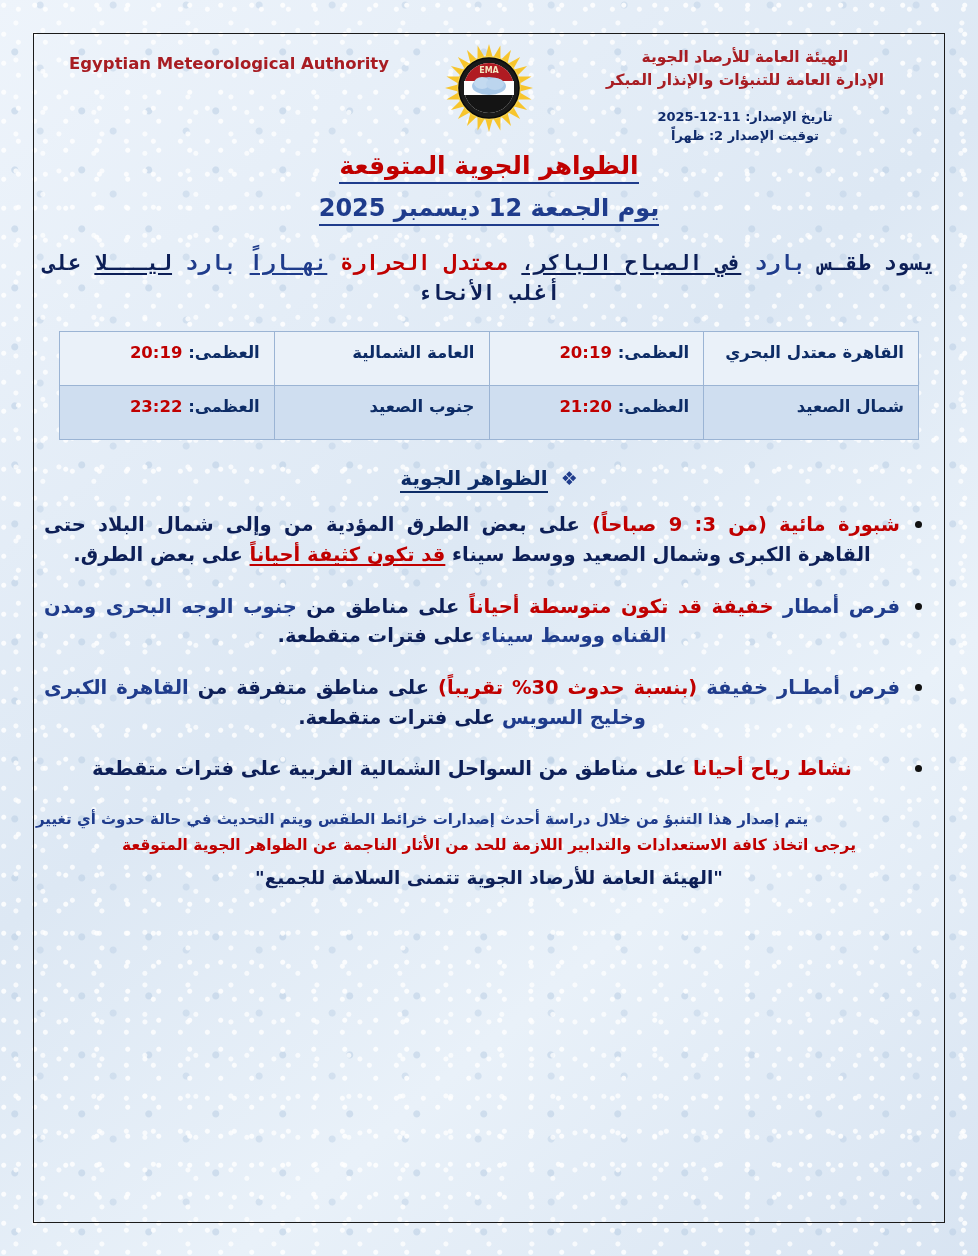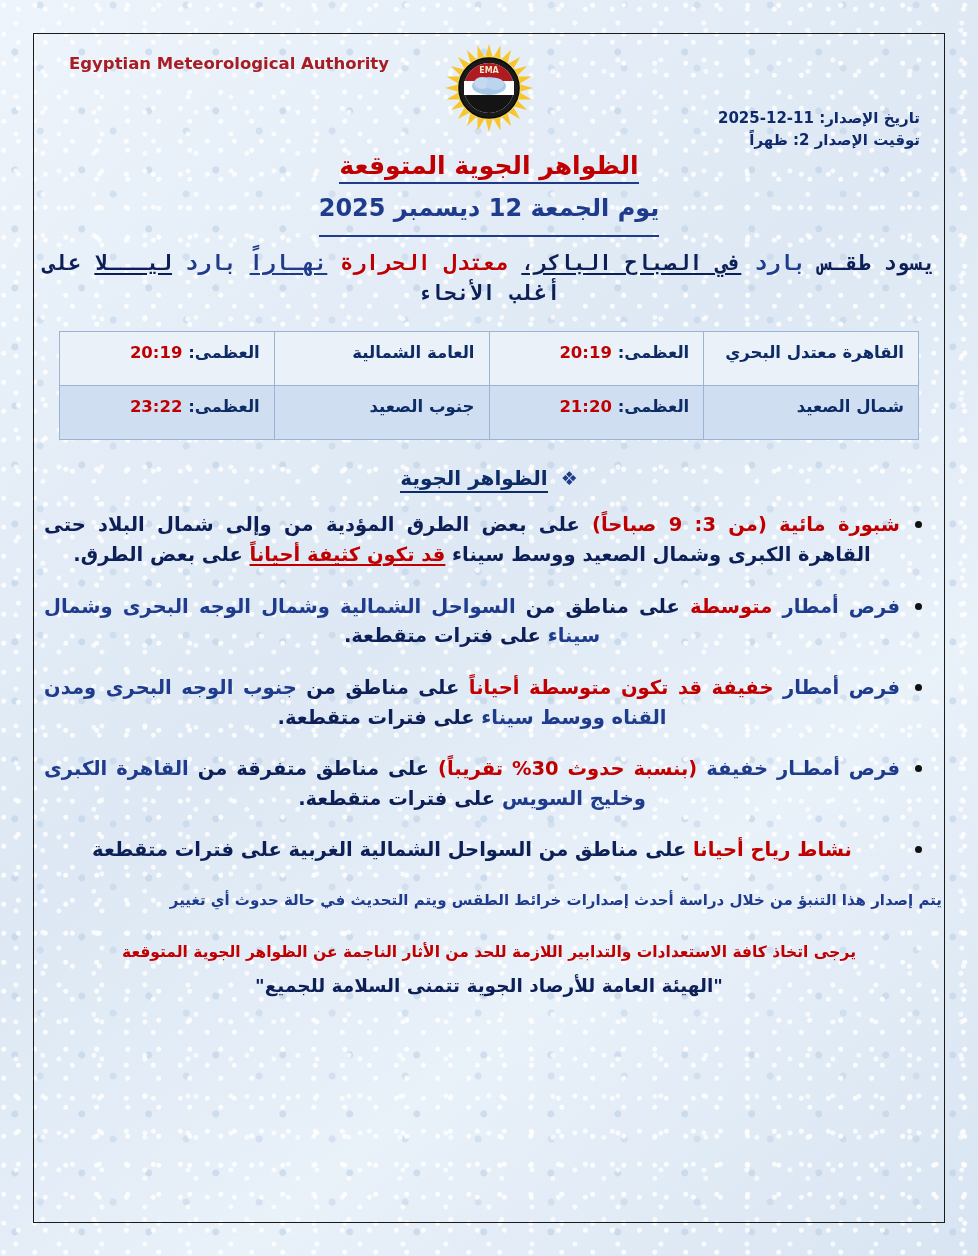--- a/index.html
+++ b/index.html
@@ -80,23 +80,24 @@
     color: #a81d23;
     font-weight: bold;
     font-size: 15.5px;
     line-height: 1.5;
   }
   .hdr-date {
     position: absolute;
     right: 22px;
     top: 72px;
     width: 350px;
+    text-align: center;
     color: #0f2a6b;
     font-weight: bold;
-    font-size: 15px;
+    font-size: 13px;
     line-height: 1.45;
     direction: rtl;
   }
   .hdr-date .lbl { unicode-bidi: isolate; }
 
   
   .logo-wrap {
     position: absolute;
     left: 50%;
     top: 6px;
@@ -123,21 +124,21 @@
   .title-sub {
     margin-top: 12px;
     text-align: center;
     color: #1f3c8c;
     font-weight: bold;
     font-size: 24px;
     line-height: 1.25;
   }
   .title-sub span {
     border-bottom: 2.5px solid #1f3c8c;
-    padding-bottom: 13px;
+    padding-bottom: 2px;
   }
 
   
   .summary {
     margin-top: 26px;
     text-align: center;
     font-size: 21.5px;
     font-weight: bold;
     color: #0d1f57;
     line-height: 1.4;
@@ -215,28 +216,27 @@
   }
   .bullets .red   { color: #c00000; }
   .bullets .blue  { color: #1f3c8c; }
   .bullets .navy  { color: #0d1f57; }
   .bullets .u     { text-decoration: underline; text-underline-offset: 3px; text-decoration-thickness: 1.5px; }
   .bullets li.single { text-align: center; text-align-last: center; padding-right: 26px; }
 
   
   .footer-note {
     margin-top: 22px;
-    text-align: right;
+    text-align: left;
     color: #1f3c8c;
     font-weight: bold;
     font-size: 15px;
     line-height: 1.75;
   }
   .footer-warn {
-    margin-top: 26px;
     text-align: center;
     font-weight: bold;
     line-height: 1.7;
   }
   .footer-warn .l1 { color: #c00000; font-size: 15.5px; display: block; }
   .footer-warn .l2 { color: #0d1f57; font-size: 18.5px; display: block; margin-top: 4px; }
 </style>
 </head>
 <body>
 
@@ -293,20 +293,22 @@
           <rect x="21" y="39" width="50" height="14" fill="#fdfdfd"></rect>
           <ellipse cx="46" cy="44" rx="17" ry="9" fill="#a8c8e8"></ellipse>
           <ellipse cx="39" cy="41" rx="8" ry="6" fill="#c3daf0"></ellipse>
           <ellipse cx="52" cy="42" rx="9" ry="6" fill="#bcd5ee"></ellipse>
           <text x="46" y="31" text-anchor="middle" font-family="'DejaVu Sans', sans-serif" font-size="8" font-weight="bold" fill="#f2e6c0">EMA</text>
           <circle cx="46" cy="46" r="30" fill="none" stroke="#0b0b0b" stroke-width="1.6"></circle>
         </svg>
       </div>
 
       <div class="hdr-ar">
+        <div>الهيئة العامة للأرصاد الجوية</div>
+        <div>الإدارة العامة للتنبؤات والإنذار المبكر</div>
       </div>
 
       <div class="hdr-date">
         <div>
           <span class="lbl">تاريخ الإصدار:</span>
           <span class="lbl">2025-12-11</span>
         </div>
         <div>
           <span class="lbl">توقيت الإصدار</span><span>&nbsp;</span><span class="lbl">2: ظهراً</span>
         </div>
@@ -360,21 +362,20 @@
       </tbody>
     </table>
 
     <div class="phen-head">
       <span class="bullet">❖</span>
       <span class="txt">الظواهر الجوية</span>
     </div>
 
     <ul class="bullets" id="phenomena-list">
         <li><span class="red">شبورة مائية (من 3: 9 صباحاً)</span><span class="navy"> على بعض الطرق المؤدية من وإلى شمال البلاد حتى القاهرة الكبرى وشمال الصعيد ووسط سيناء </span><span class="red u">قد تكون كثيفة أحياناً</span><span class="navy"> على بعض الطرق.</span></li>
-        <li><span class="blue">فرص أمطار </span><span class="red">متوسطة</span><span class="navy"> على مناطق من </span><span class="blue">السواحل الشمالية وشمال الوجه البحرى وشمال سيناء</span><span class="navy"> على فترات متقطعة.</span></li>
         <li><span class="blue">فرص أمطار </span><span class="red">خفيفة قد تكون متوسطة أحياناً</span><span class="navy"> على مناطق من </span><span class="blue">جنوب الوجه البحرى ومدن القناه ووسط سيناء </span><span class="navy"> على فترات متقطعة.</span></li>
         <li><span class="blue">فرص أمطـار خفيفة </span><span class="red">(بنسبة حدوث 30% تقريباً)</span><span class="navy"> على مناطق متفرقة من </span><span class="blue">القاهرة الكبرى وخليج السويس</span><span class="navy"> على فترات متقطعة.</span></li>
         <li class="single"><span class="red">نشاط رياح أحيانا</span><span class="navy"> على مناطق من السواحل الشمالية الغربية على فترات متقطعة</span></li>
       </ul>
 
     <div class="footer-note">
       <div>يتم إصدار هذا التنبؤ من خلال دراسة أحدث إصدارات خرائط الطقس ويتم التحديث في حالة حدوث أي تغيير</div>
     </div>
 
     <div class="footer-warn">

